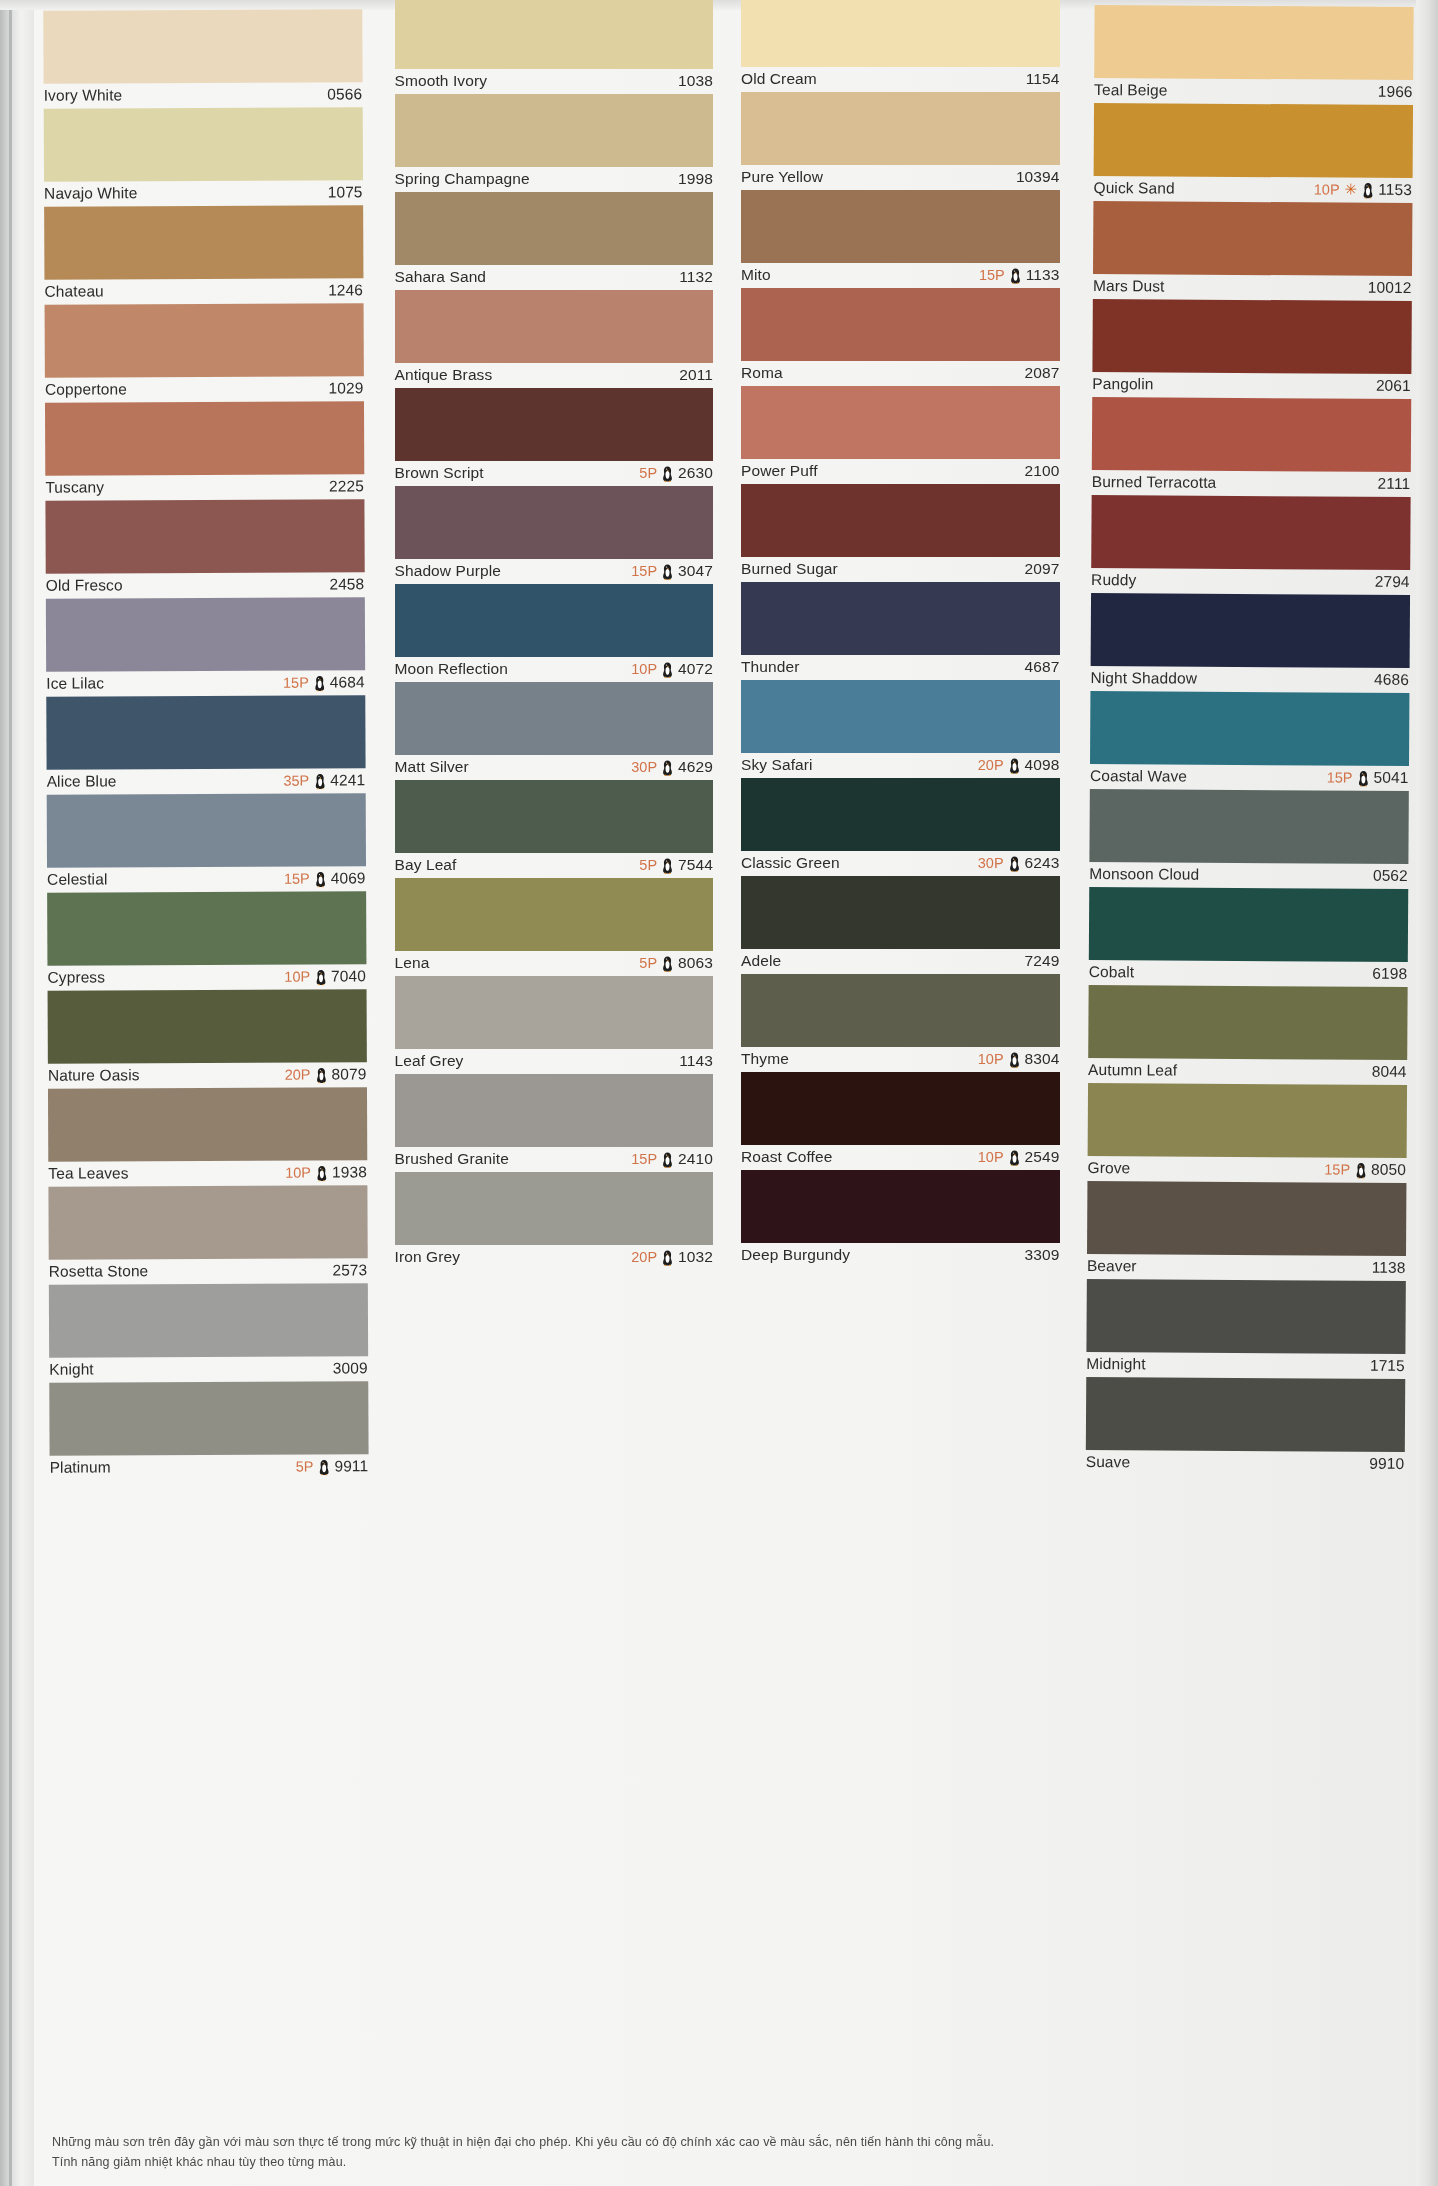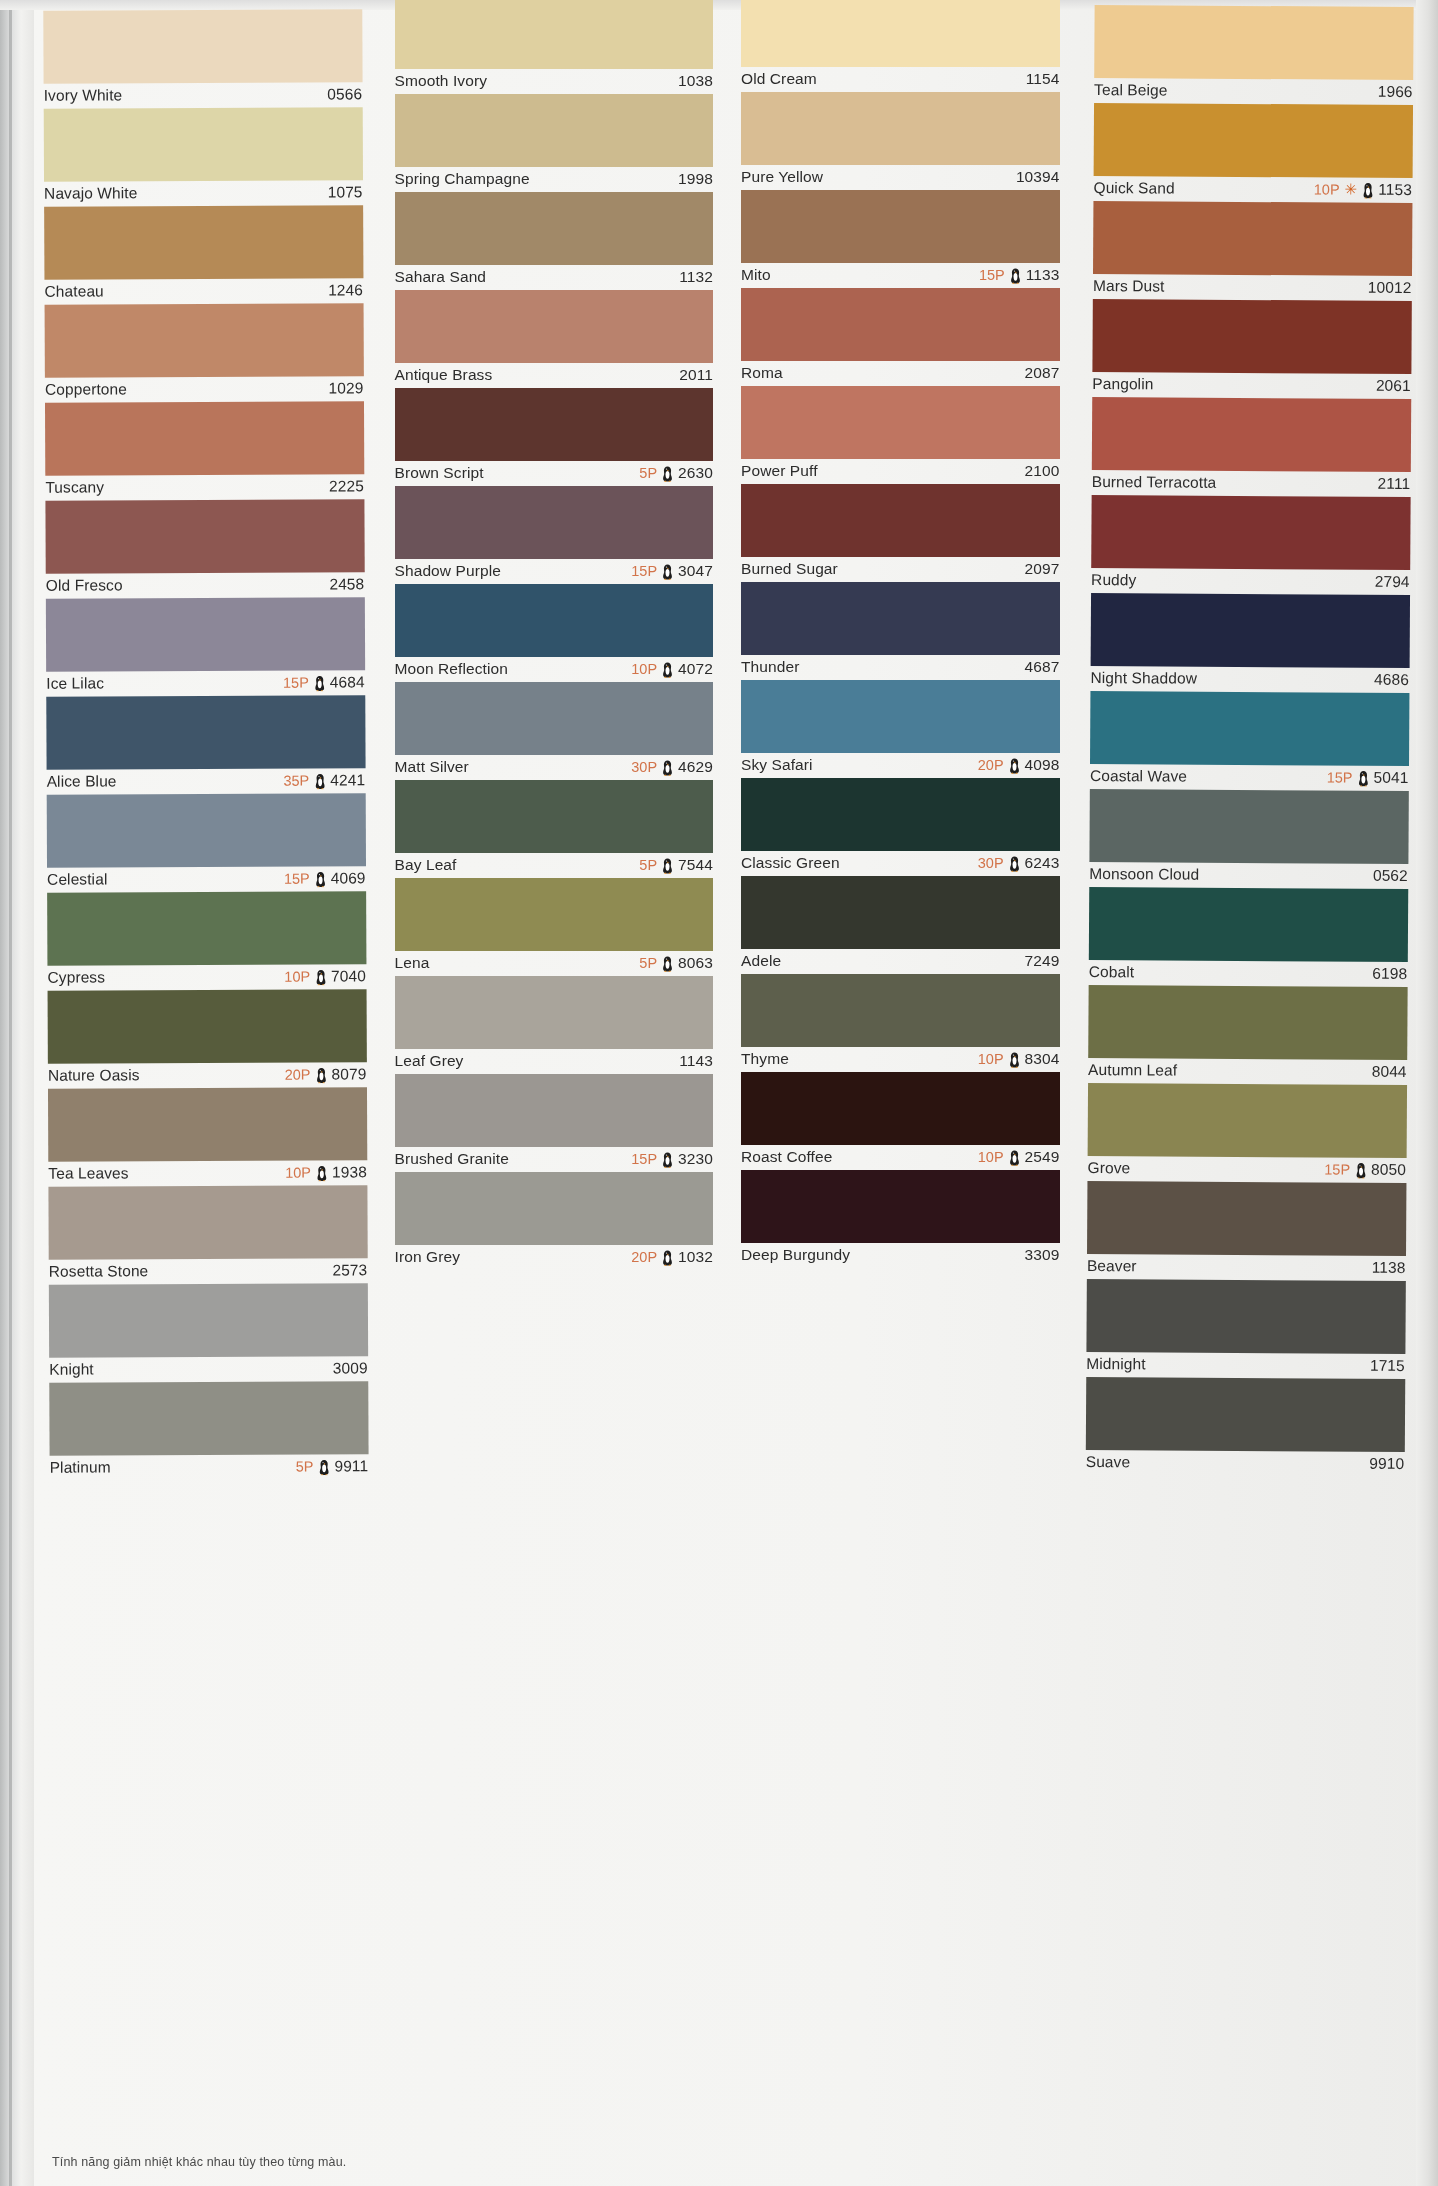--- a/index.html
+++ b/index.html
@@ -474,21 +474,21 @@
               <span class="cmeta">
                 <span class="p-badge">15P</span>
                 <span class="peng-icon"><svg viewBox="0 0 11 16" width="11" height="16" xmlns="http://www.w3.org/2000/svg">
                     <path d="M5.5 0.4c2.2 0 3.6 1.8 3.6 4.2 0 1.3-.3 2.2-.3 3.2 0 1.6 1.1 2.9 1.1 5 0 1.9-1.6 2.8-4.4 2.8S1.1 14.7 1.1 12.8c0-2.1 1.1-3.4 1.1-5 0-1-.3-1.9-.3-3.2C1.9 2.2 3.3.4 5.5.4z" fill="#1d1d1d"></path>
                     <path d="M5.5 5.1c1.2 0 2 1.2 2 3.4 0 2.4-.7 4.3-2 4.3s-2-1.9-2-4.3c0-2.2.8-3.4 2-3.4z" fill="#ffffff"></path>
                     <circle cx="4.4" cy="3.1" r=".55" fill="#ffffff"></circle>
                     <path d="M5.4 3.5l1.5.9-1.5.8z" fill="#e8952f"></path>
                     <path d="M3.4 14.6l-1.6 1.1h3.1z" fill="#e8952f"></path>
                     <path d="M7.6 14.6l1.6 1.1H6.1z" fill="#e8952f"></path>
                   </svg></span>
-                <span class="ccode">3230</span>
+                <span class="ccode">2410</span>
               </span>
             </div>
           </div>
           <div class="swatch-row">
             <div class="chip" style="background: rgb(155, 154, 147);"></div>
             <div class="caption">
               <span class="cname">Iron Grey</span>
               <span class="cmeta">
                 <span class="p-badge">20P</span>
                 <span class="peng-icon"><svg viewBox="0 0 11 16" width="11" height="16" xmlns="http://www.w3.org/2000/svg">
@@ -834,15 +834,16 @@
               <span class="cmeta">
                 <span class="ccode">9910</span>
               </span>
             </div>
           </div>
         </div>
       </div>
     </div>
 
   <div id="footer">
+    <div>Những màu sơn trên đây gần với màu sơn thực tế trong mức kỹ thuật in hiện đại cho phép. Khi yêu cầu có độ chính xác cao về màu sắc, nên tiến hành thi công mẫu.</div>
     <div>Tính năng giảm nhiệt khác nhau tùy theo từng màu.</div>
   </div>
 </div>
 
 </body></html>

